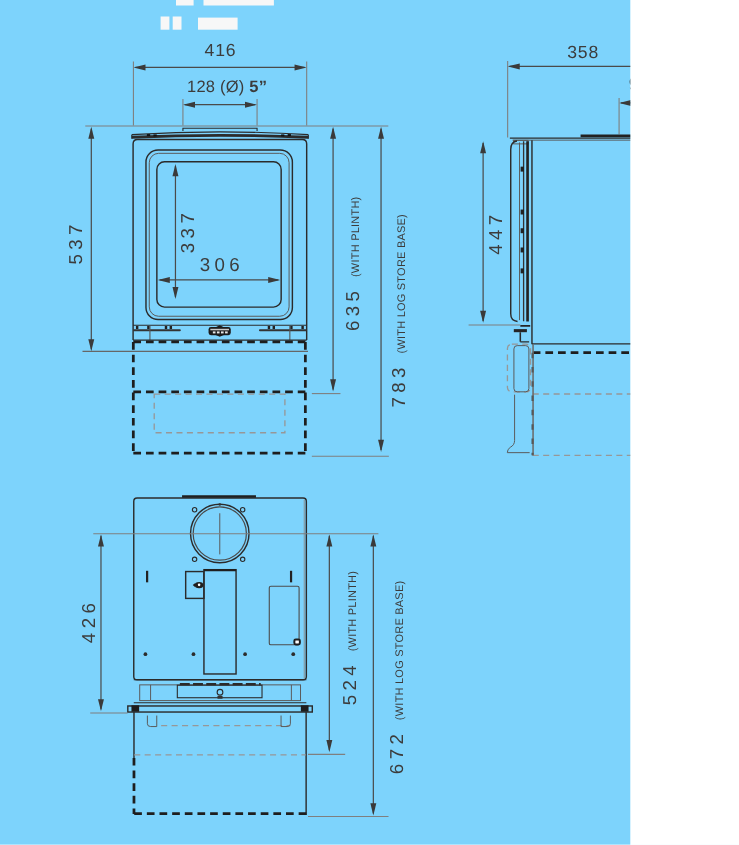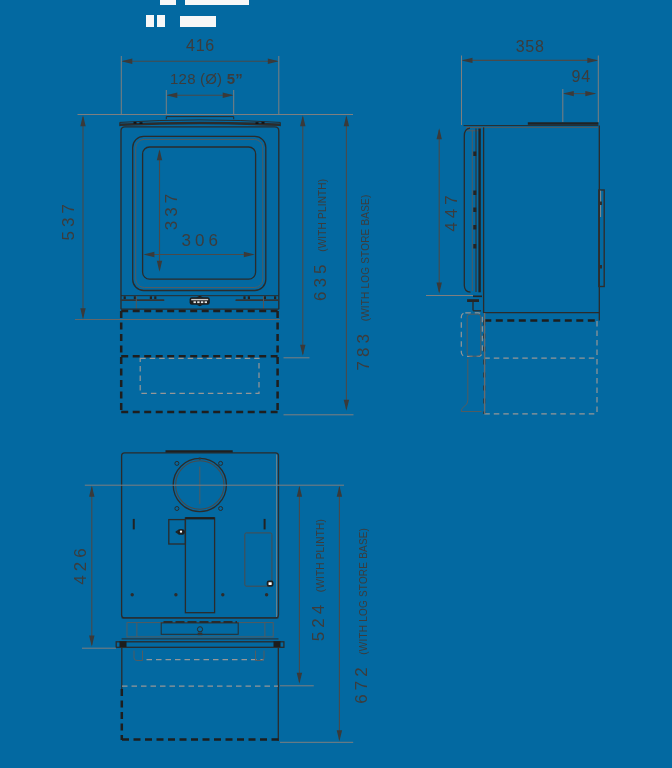--- a/index.html
+++ b/index.html
@@ -1,16 +1,16 @@
 <!DOCTYPE html>
 <html><head>
 <meta charset="utf-8">
 <style>
   html,body{margin:0;padding:0;background:#fff;}
-  #page{position:relative;width:672px;height:768px;background:#0369a1;overflow:hidden;}
+  #page{position:relative;width:573px;height:768px;background:#7dd3fc;overflow:hidden;}
   svg{position:absolute;left:0;top:0;}
   text{font-family:"Liberation Sans",sans-serif;fill:#3c3c3c;}
   .num{font-size:17px;letter-spacing:4px;}
   .num16{font-size:16px;letter-spacing:0.8px;}
   .cap{font-size:10px;letter-spacing:0.2px;}
   .o{stroke:#2b2b2b;fill:none;stroke-width:1.3;}
   .o2{stroke:#2b2b2b;fill:none;stroke-width:1;}
   .thin{stroke:#5a5a5a;fill:none;stroke-width:0.9;}
   .dim{stroke:#4a4a4a;fill:none;stroke-width:1.1;}
   .ext{stroke:#7f7f7f;fill:none;stroke-width:1;}

